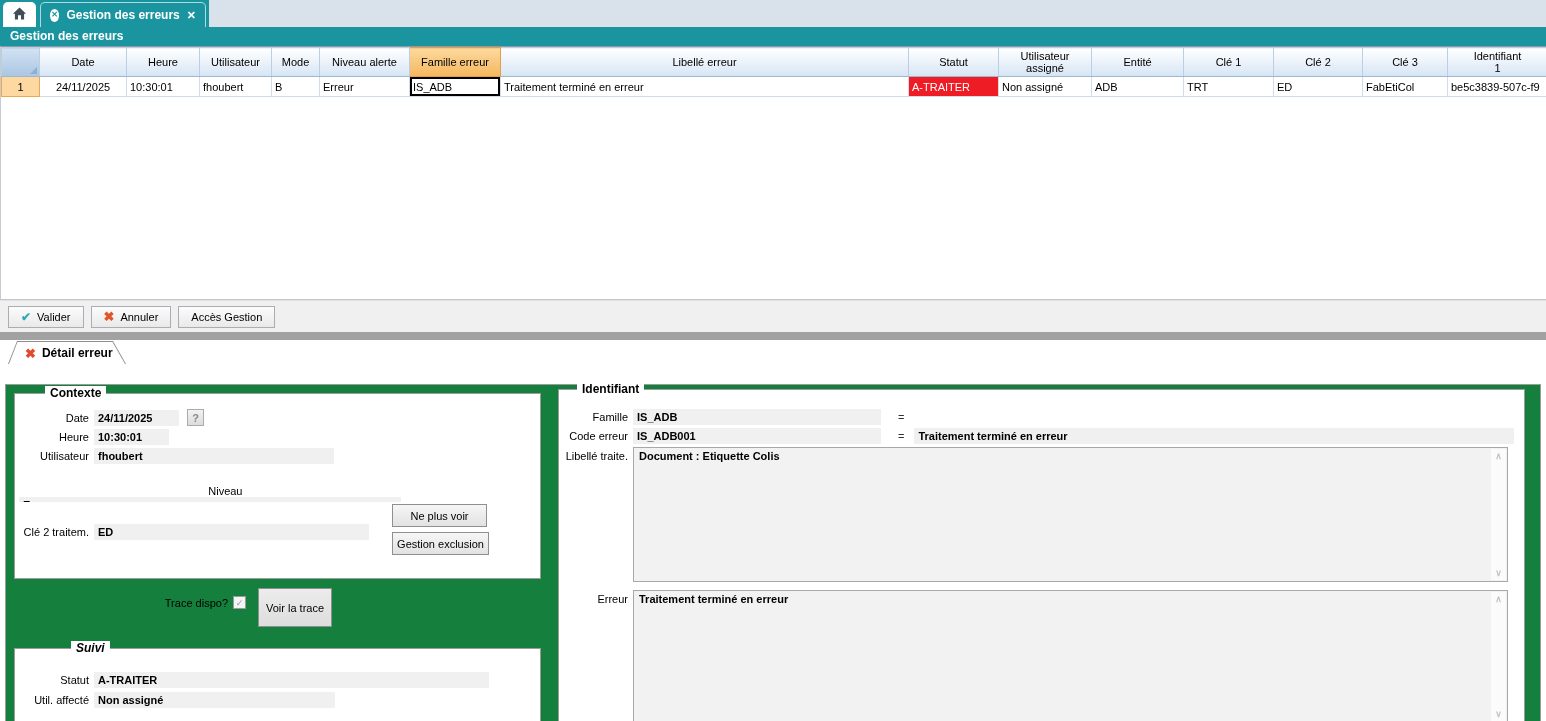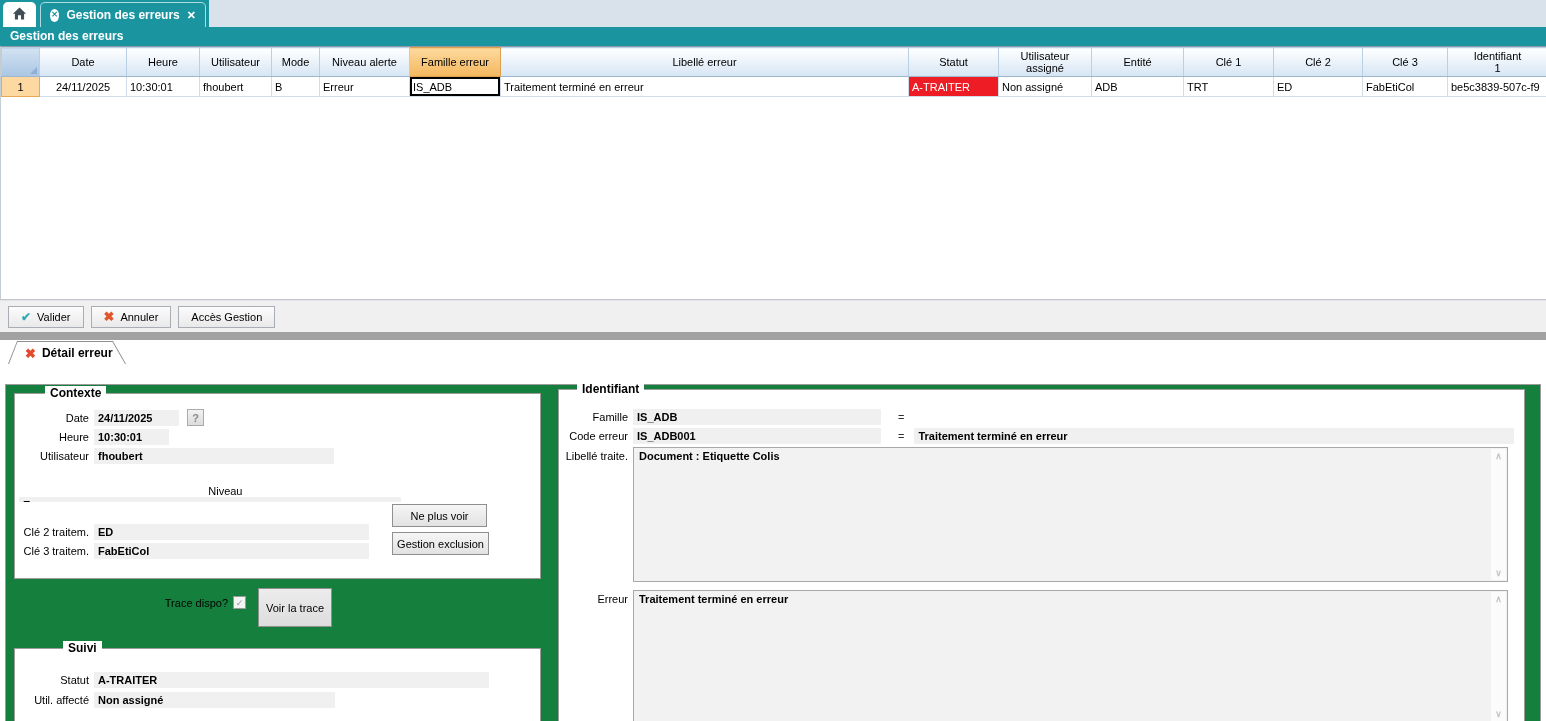--- a/index.html
+++ b/index.html
@@ -186,36 +186,32 @@
         <span class="fval" style="width:240px;">fhoubert</span>
       </div>
       <div class="frow" style="left:4px; top:91px;flex-direction:column;">
         <span class="flabel" style="width:70px;">Niveau</span>
         <span class="fval" style="width:382px;">Erreur</span>
       </div>
       <div class="frow" style="left:4px; top:129px;">
         <span class="flabel" style="width:70px;">Clé 2 traitem.</span>
         <span class="fval" style="width:275px;">ED</span>
       </div>
-      <div class="frow" style="left:4px; top:148px;">
-        <span class="flabel" style="width:70px;">Clé 3 traitem.</span>
-        <span class="fval" style="width:275px;">FabEtiCol</span>
-      </div>
       <button class="smallbtn" style="position:absolute; left:377px; top:110px; width:95px; height:23px;">Ne plus voir</button>
       <button class="smallbtn" style="position:absolute; left:377px; top:138px; width:97px; height:23px;">Gestion exclusion</button>
     </div>
 
     <div class="frow" style="left:130px; top:209px;">
       <span class="flabel" style="width:92px;">Trace dispo?</span>
       <span class="checkbox">✓</span>
     </div>
     <button class="smallbtn" style="position:absolute; left:252px; top:203px; width:74px; height:39px; background:linear-gradient(#ececec,#dddddd);">Voir la trace</button>
 
     <div class="fieldset" style="left:8px; top:263px; width:527px; height:79px;">
-      <span class="legend" style="left:48px;">Suivi</span>
+      <span class="legend" style="left:56px;font-style:italic;">Suivi</span>
       <div class="frow" style="left:4px; top:22px;">
         <span class="flabel" style="width:70px;">Statut</span>
         <span class="fval" style="width:395px;">A-TRAITER</span>
       </div>
       <div class="frow" style="left:4px; top:42px;">
         <span class="flabel" style="width:70px;">Util. affecté</span>
         <span class="fval" style="width:241px;">Non assigné</span>
       </div>
     </div>
 

